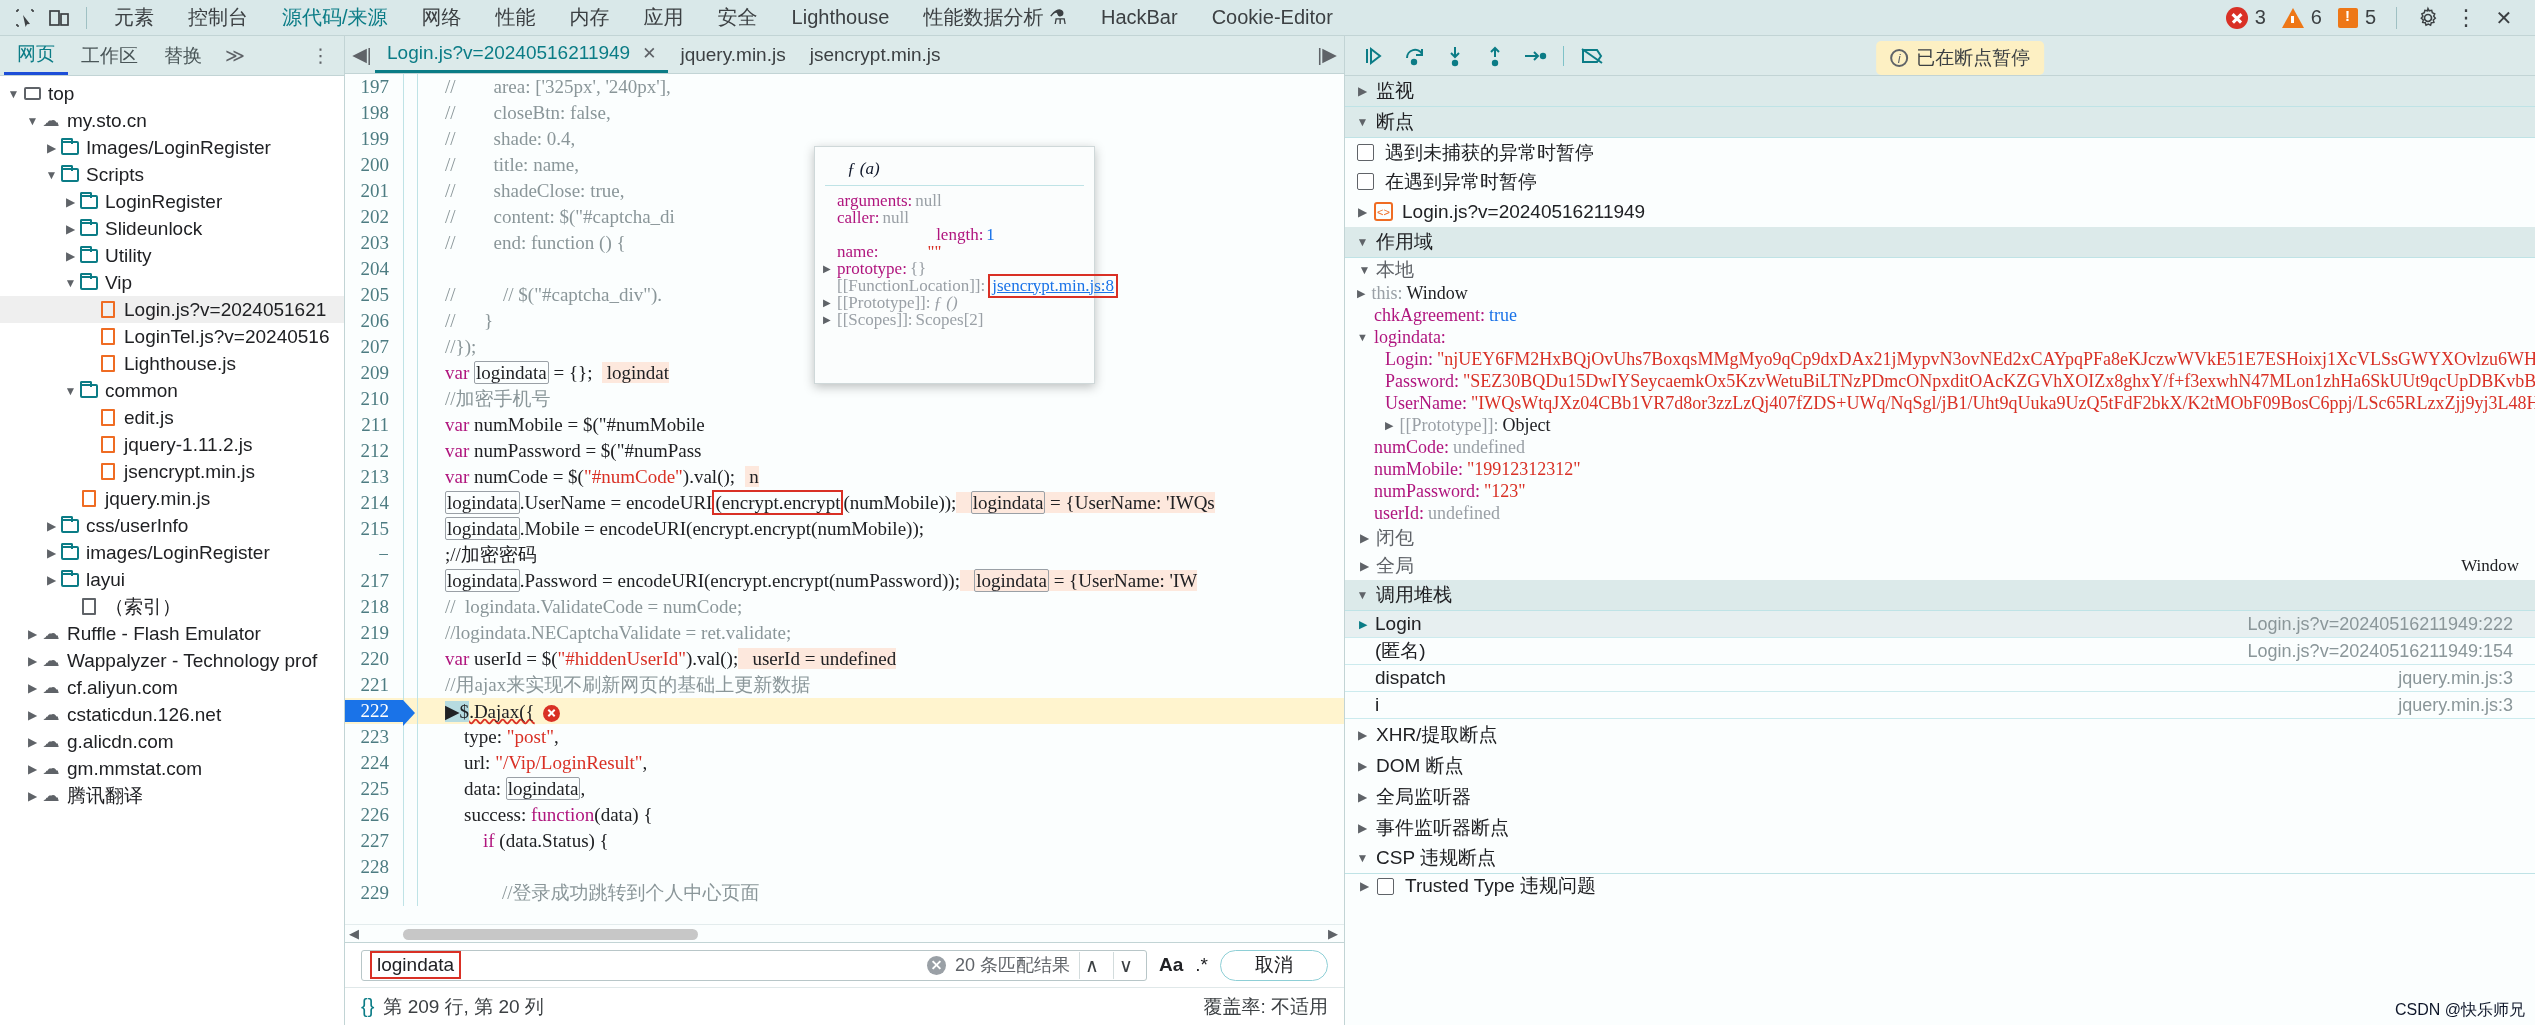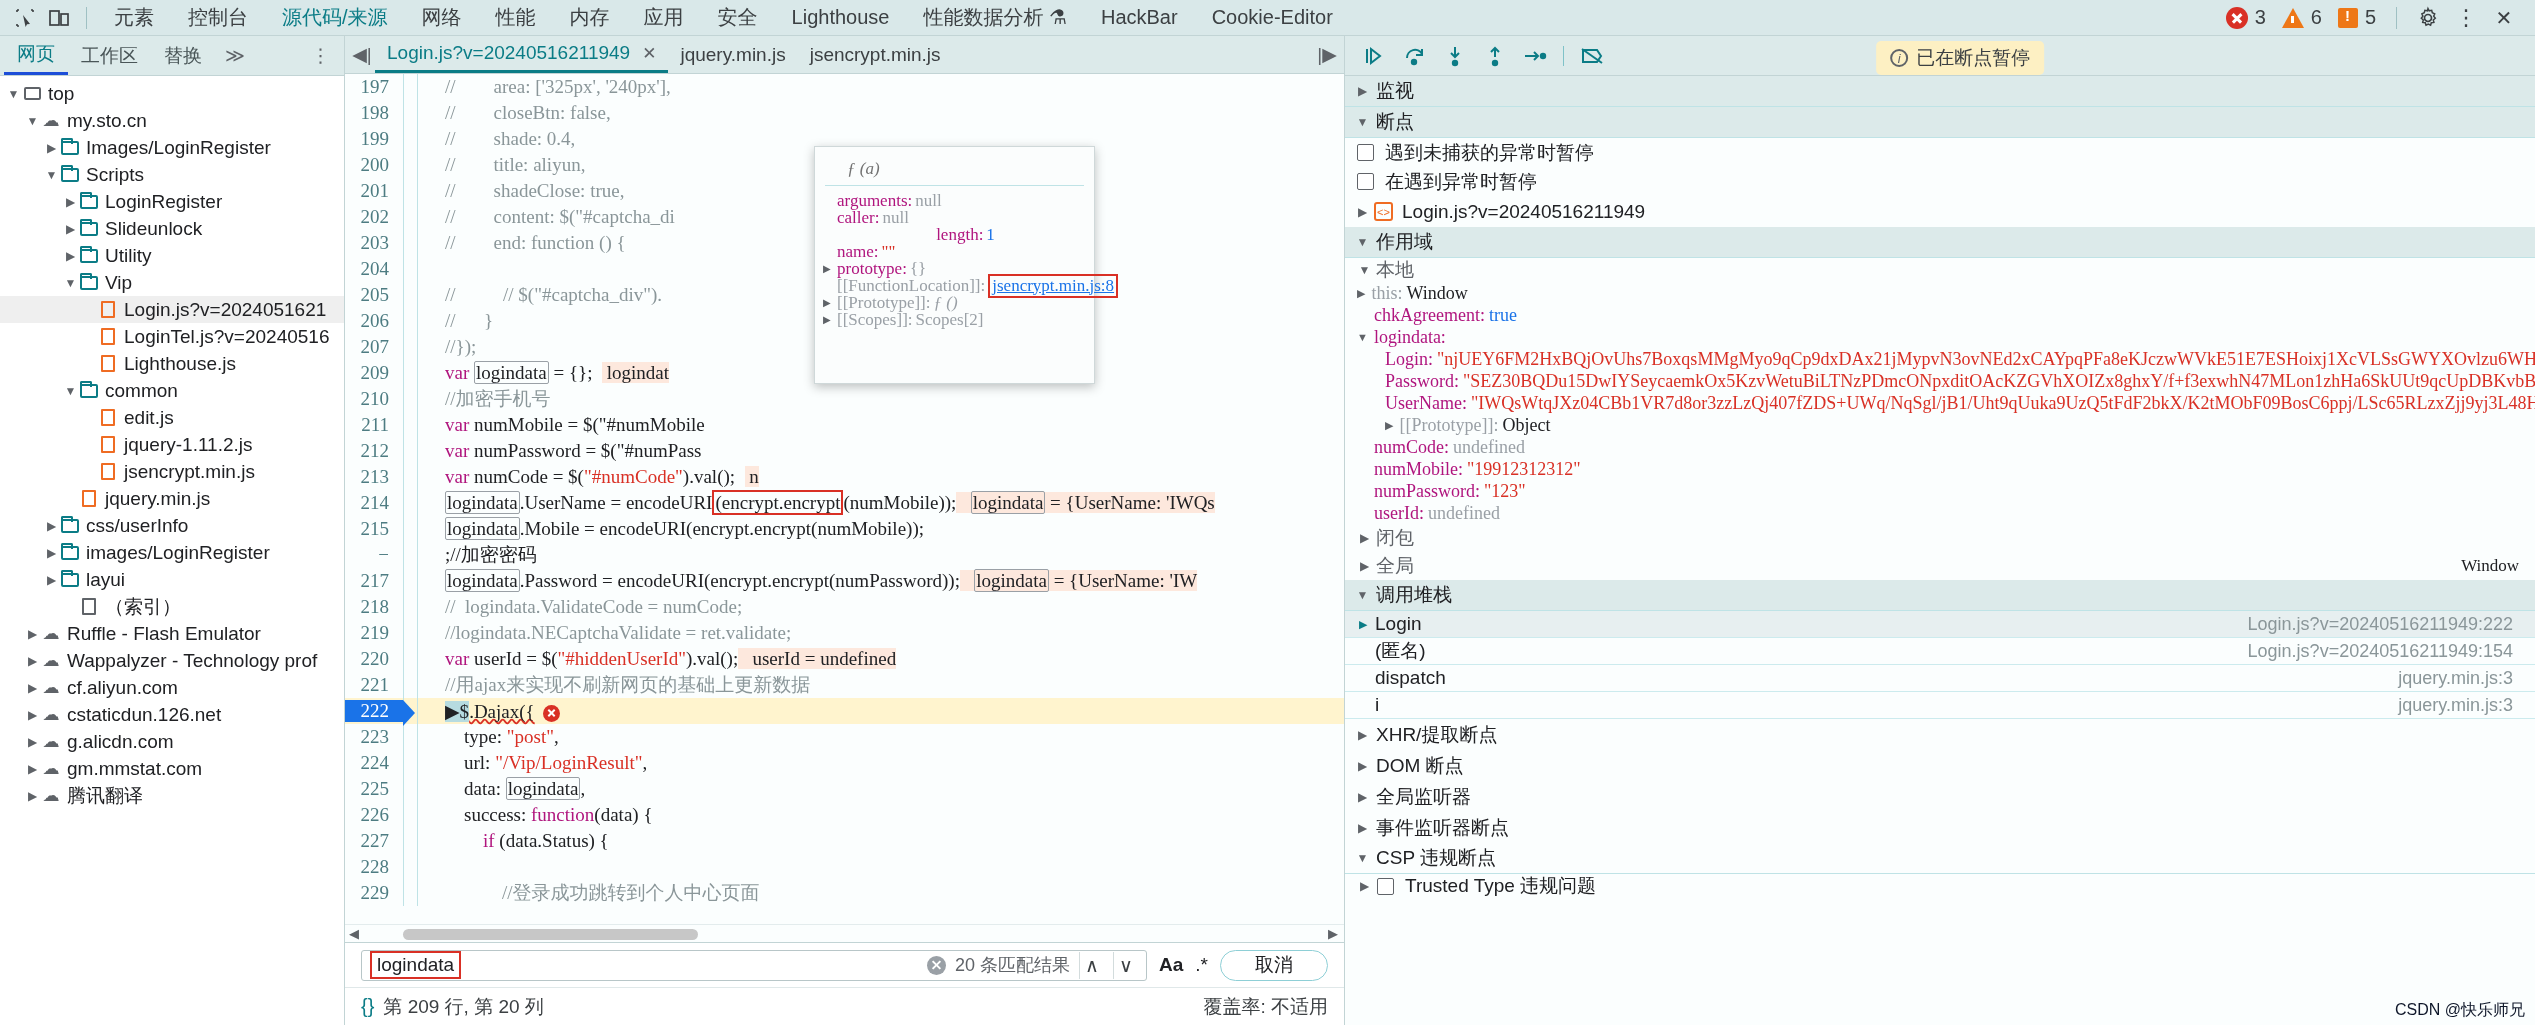--- a/index.html
+++ b/index.html
@@ -107,21 +107,21 @@
   .errdot:after{transform:rotate(-45deg);}
   .squig { text-decoration: underline wavy #d93025; text-decoration-skip-ink:none;}
   .selblue{ background:#b6dbe0; }
 
   
   .popup {
     position:absolute; left:469px; top:72px; width:281px; min-height:238px;
     background:#fbfdfd; border:1px solid #cfd8d9; box-shadow:0 3px 10px rgba(0,0,0,.25);
     font-family:"Liberation Serif", serif; font-size:17px; padding:8px 0 10px 0; z-index:30;
   }
-  .popup .ptitle { padding:4px 0 6px 22px; font-style:italic; color:#737373; border-bottom:1px solid #bfe3e6; margin:0 10px 6px 10px;}
+  .popup .ptitle { padding:4px 0 6px 22px; font-style:italic; color:#0f172a; border-bottom:1px solid #bfe3e6; margin:0 10px 6px 10px;}
   .prow { height:17px; padding-left:22px; white-space:nowrap; display:flex; align-items:center;}
   .prow .tri{ position:absolute; left:8px; color:#5f6368; font-size:10px;}
   .pk { color:#b0157e; }
   .pk.gray { color:#9aa0a6; }
   .pv { color:#9aa0a6; margin-left:3px; }
   .pv.num { color:#1a73e8; }
   .plink { color:#1a73e8; text-decoration:underline; }
 
   .hscroll-wrap{ height:18px; background:#fbfefe; border-top:1px solid #e3eced; position:relative;}
   .hscroll{ position:absolute; left:58px; top:4px; height:11px; width:295px; background:#c7c7c7; border-radius:6px;}
@@ -468,21 +468,21 @@
         <div class="edtab">jquery.min.js</div>
         <div class="edtab">jsencrypt.min.js</div>
         <div class="arrow-btn ed-right">|▶</div>
       </div>
 
       <div class="editor">
         <div class="code" id="code-lines">
             <div class="cl"><span class="ln">197</span><span class="fold"></span><span class="fold2"></span><span class="txt"><span class="cmt">//        area: ['325px', '240px'],</span></span></div>
             <div class="cl"><span class="ln">198</span><span class="fold"></span><span class="fold2"></span><span class="txt"><span class="cmt">//        closeBtn: false,</span></span></div>
             <div class="cl"><span class="ln">199</span><span class="fold"></span><span class="fold2"></span><span class="txt"><span class="cmt">//        shade: 0.4,</span></span></div>
-            <div class="cl"><span class="ln">200</span><span class="fold"></span><span class="fold2"></span><span class="txt"><span class="cmt">//        title: aliyun,</span></span></div>
+            <div class="cl"><span class="ln">200</span><span class="fold"></span><span class="fold2"></span><span class="txt"><span class="cmt">//        title: name,</span></span></div>
             <div class="cl"><span class="ln">201</span><span class="fold"></span><span class="fold2"></span><span class="txt"><span class="cmt">//        shadeClose: true,</span></span></div>
             <div class="cl"><span class="ln">202</span><span class="fold"></span><span class="fold2"></span><span class="txt"><span class="cmt">//        content: $("#captcha_di</span></span></div>
             <div class="cl"><span class="ln">203</span><span class="fold"></span><span class="fold2"></span><span class="txt"><span class="cmt">//        end: function () {</span></span></div>
             <div class="cl"><span class="ln">204</span><span class="fold"></span><span class="fold2"></span><span class="txt"></span></div>
             <div class="cl"><span class="ln">205</span><span class="fold"></span><span class="fold2"></span><span class="txt"><span class="cmt">//          // $("#captcha_div").</span></span></div>
             <div class="cl"><span class="ln">206</span><span class="fold"></span><span class="fold2"></span><span class="txt"><span class="cmt">//      }</span></span></div>
             <div class="cl"><span class="ln">207</span><span class="fold"></span><span class="fold2"></span><span class="txt"><span class="cmt">//});</span></span></div>
             <div class="cl"><span class="ln">209</span><span class="fold"></span><span class="fold2"></span><span class="txt"><span class="kw">var</span> <span class="box">logindata</span> = {};  <span class="hlbg"> logindat</span></span></div>
             <div class="cl"><span class="ln">210</span><span class="fold"></span><span class="fold2"></span><span class="txt"><span class="cmt">//加密手机号</span></span></div>
             <div class="cl"><span class="ln">211</span><span class="fold"></span><span class="fold2"></span><span class="txt"><span class="kw">var</span> numMobile = $("#numMobile</span></div>
@@ -514,21 +514,21 @@
                 <span class="pv"> null</span>
               </div>
               <div class="prow" style="position: relative;">
                 <span class="pk">caller:</span>
                 <span class="pv"> null</span>
               </div>
               <div class="prow" style="position: relative; justify-content: center;">
                 <span class="pk">length:</span>
                 <span class="pv num"> 1</span>
               </div>
-              <div class="prow" style="position: relative;">
+              <div class="prow" style="position: relative; gap: 46px;">
                 <span class="pk">name:</span>
                 <span class="pv" style="color: rgb(217, 48, 37);"> ""</span>
               </div>
               <div class="prow" style="position: relative;">
                 <span class="tri">▶</span>
                 <span class="pk">prototype:</span>
                 <span class="pv"> {}</span>
               </div>
               <div class="prow" style="position: relative;">
                 <span class="pk gray">[[FunctionLocation]]:</span>

